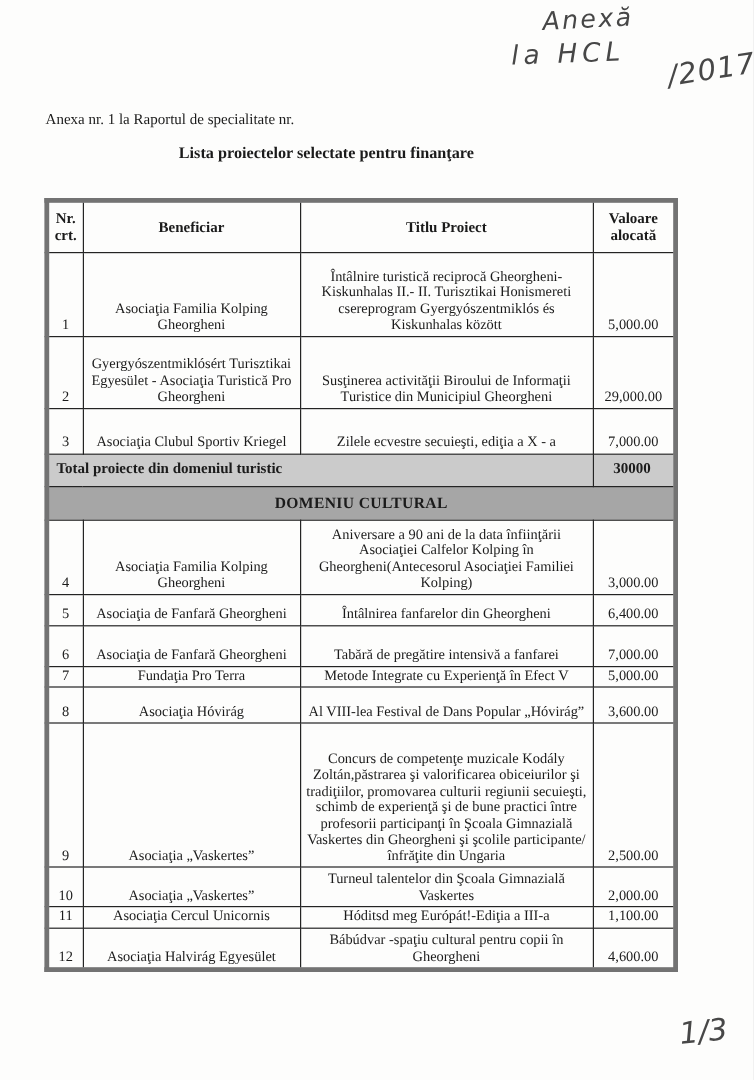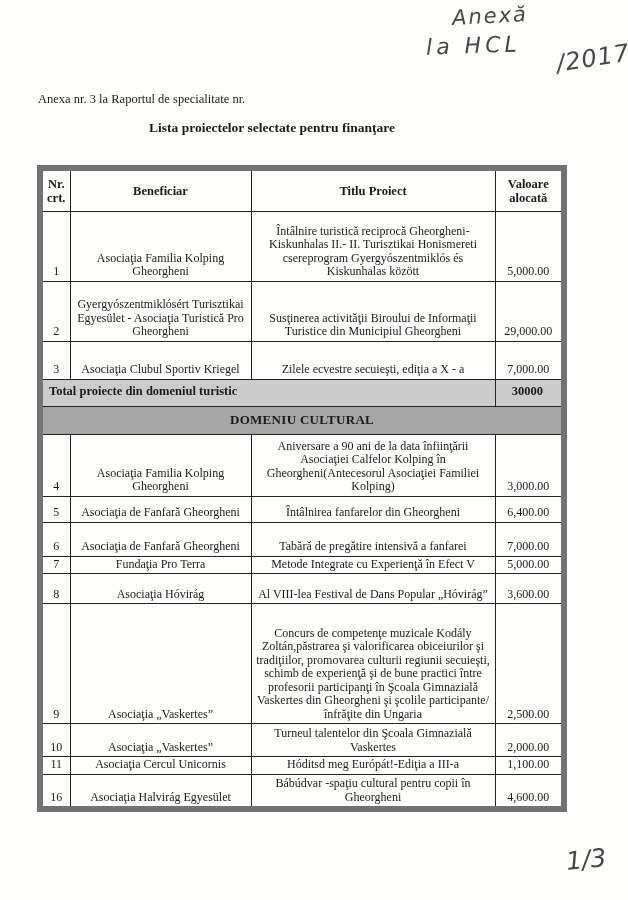--- a/index.html
+++ b/index.html
@@ -33,21 +33,21 @@
   .doc-title {
     position:absolute; left:0; top:120px; width:544px;
     text-align:center; font-weight:bold; font-size:13.5px;
   }
 
   .table-wrap { position:absolute; left:37px; top:165px; }
   table.projects {
     border-collapse:collapse;
     table-layout:fixed;
     width:524px;
-    border:6px solid #737373;
+    border:4px solid #737373;
   }
   table.projects td {
     border:1px solid #242424;
     font-size:12px;
     line-height:13.5px;
     vertical-align:bottom;
     text-align:center;
     padding:1px 3px 2px;
     overflow:hidden;
   }
@@ -80,21 +80,21 @@
 </head>
 <body>
 
 <div class="page">
 
   <span class="hw hw-anexa">Anexă</span>
   <span class="hw hw-lahcl">la HCL</span>
   <span class="hw hw-year">/2017</span>
   <span class="hw hw-pageno">1/3</span>
 
-  <div class="intro">Anexa nr. 3 la Raportul de specialitate nr.</div>
+  <div class="intro">Anexa nr. 1 la Raportul de specialitate nr.</div>
   <div class="doc-title">Lista proiectelor selectate pentru finanţare</div>
 
   <div class="table-wrap">
     <table class="projects">
       <colgroup>
         <col style="width:30px">
           <col style="width:181px">
           <col style="width:244px">
           <col style="width:69px">
       </colgroup>
@@ -178,21 +178,21 @@
         <td class="tit">Turneul talentelor din Şcoala Gimnazială Vaskertes</td>
         <td class="val">2,000.00</td>
       </tr>
       <tr style="height:16px">
         <td class="nr">11</td>
         <td class="ben">Asociaţia Cercul Unicornis</td>
         <td class="tit">Hóditsd meg Európát!-Ediţia a III-a</td>
         <td class="val">1,100.00</td>
       </tr>
       <tr style="height:35px">
-        <td class="nr">16</td>
+        <td class="nr">12</td>
         <td class="ben">Asociaţia Halvirág Egyesület</td>
         <td class="tit">Bábúdvar -spaţiu cultural pentru copii în Gheorgheni</td>
         <td class="val">4,600.00</td>
       </tr>
     </tbody>
       </table>
   </div>
 </div>
 
 </body></html>

